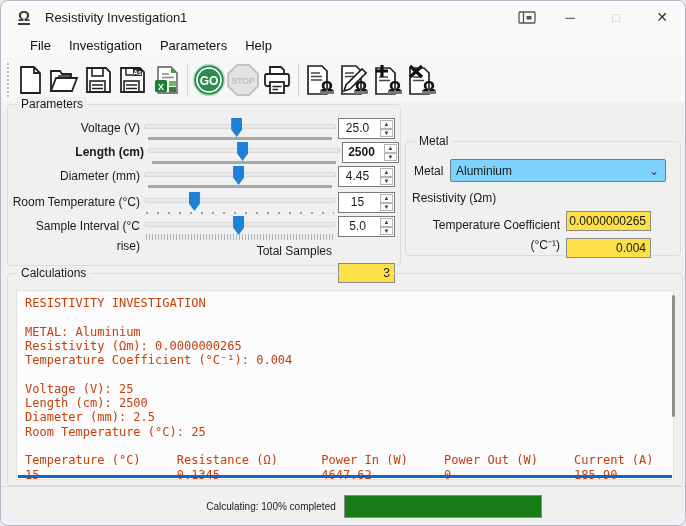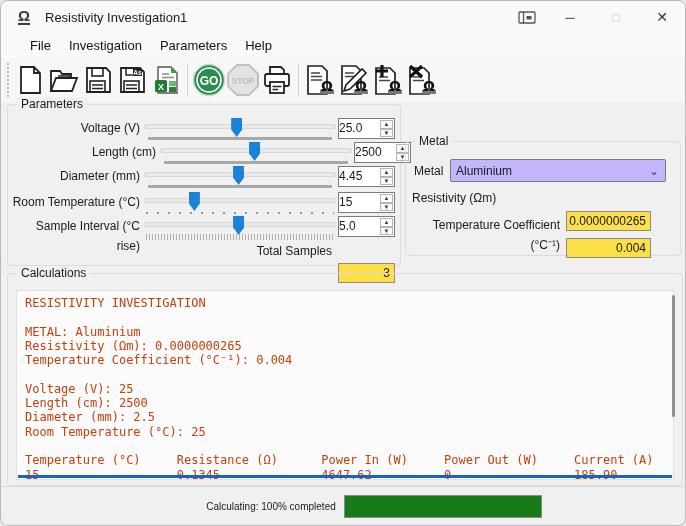--- a/index.html
+++ b/index.html
@@ -33,29 +33,29 @@
   .p-label{position:absolute;left:2px;width:130px;text-align:right;line-height:20px;font-size:12px;}
   .slider{position:absolute;left:136px;width:192px;height:24px;}
   .slider .track{position:absolute;left:0;right:0;top:6px;height:3px;background:#e9e9e9;border:1px solid #d8d8d8;border-radius:2px;}
   .slider .thumb{position:absolute;top:0;width:11px;height:19px;background:#1c82d8;
                  clip-path:polygon(0 0,100% 0,100% 60%,50% 100%,0 60%);}
   .slider .ticks{position:absolute;left:2px;right:2px;top:16px;}
   .ticks-solid{height:3px;background:#a8a8a8;margin:3px 2px 0 2px;}
   .ticks-dots{height:3px;margin-top:3px;background-image:repeating-linear-gradient(90deg,#9a9a9a 0 2px,transparent 2px 11px);background-size:100% 2px;background-repeat:no-repeat;background-position:0 1px;}
   .ticks-dense{height:6px;margin-top:2px;background-image:repeating-linear-gradient(90deg,#b2b2b2 0 1px,transparent 1px 3px);}
   .numbox{position:absolute;left:330px;width:57px;height:21px;background:#fff;border:1px solid #7a7a7a;display:flex;box-sizing:border-box;}
-  .numbox .val{flex:1;text-align:left;line-height:19px;padding-right:3px;font-size:12px;}
+  .numbox .val{flex:1;text-align:center;line-height:19px;padding-right:3px;font-size:12px;}
   .spinner{width:15px;display:flex;flex-direction:column;}
   .spin-btn{flex:1;margin:1px 1px 0 1px;border:1px solid #b5b5b5;background:#fbfbfb;display:flex;align-items:center;justify-content:center;
             font-size:6px;color:#3a3a3a;line-height:6px;}
   .spin-btn:last-child{margin:0 1px 1px 1px;}
   .readonly-box{background:#fde047;border:1px solid #8a8a8a;box-sizing:border-box;text-align:right;line-height:18px;padding-right:4px;font-size:12px;margin-top:22px;}
   
   .m-label{position:absolute;font-size:12px;line-height:20px;}
-  .combo{position:absolute;height:23px;background:#c4b5fd;border:1px solid #7a7a7a;border-radius:2px;box-sizing:border-box;display:flex;align-items:center;}
+  .combo{position:absolute;height:23px;background:#7dd3fc;border:1px solid #7a7a7a;border-radius:2px;box-sizing:border-box;display:flex;align-items:center;}
   .combo .combo-text{flex:1;padding-left:5px;font-size:12px;}
   .combo .chev{width:22px;text-align:center;color:#444;}
   
   .calc-area{position:absolute;left:8px;top:16px;width:658px;height:190px;background:#fbfbfb;border:1px solid #e2e2e2;box-sizing:border-box;overflow:hidden;}
   .calc-pre{margin:0;padding:5px 8px;font-family:"DejaVu Sans Mono",monospace;font-size:12px;line-height:14.3px;color:#c2410c;}
   .calc-underline{position:absolute;left:1px;right:1px;bottom:1px;height:3px;background:#1565c0;}
   .v-scroll{position:absolute;right:7px;top:21px;width:3px;height:122px;background:#8f8f8f;border-radius:2px;}
   
   .statusbar{position:absolute;left:0;right:0;bottom:0;height:38px;border-top:1px solid #dcdcdc;display:flex;align-items:center;justify-content:center;background:#f0f0f0;}
   .status-group{display:flex;align-items:center;position:relative;left:31px;}
@@ -226,21 +226,21 @@
       </div>
       <div class="numbox">
         <div class="val">25.0</div>
         <div class="spinner">
             <div class="spin-btn">▲</div>
             <div class="spin-btn">▼</div>
           </div>
       </div>
     </div>
 
-    <div class="p-row" style="top:37px;right:0;left:16px;">
+    <div class="p-row" style="top:37px;right:0;left:4px;font-weight:bold;">
       <div class="p-label">Length (cm)</div>
       <div class="slider">
         <div class="track"></div>
           <div class="thumb" style="left: calc(49% - 5px);"></div>
           <div class="ticks ticks-solid"></div>
       </div>
       <div class="numbox">
         <div class="val">2500</div>
         <div class="spinner">
             <div class="spin-btn">▲</div>

